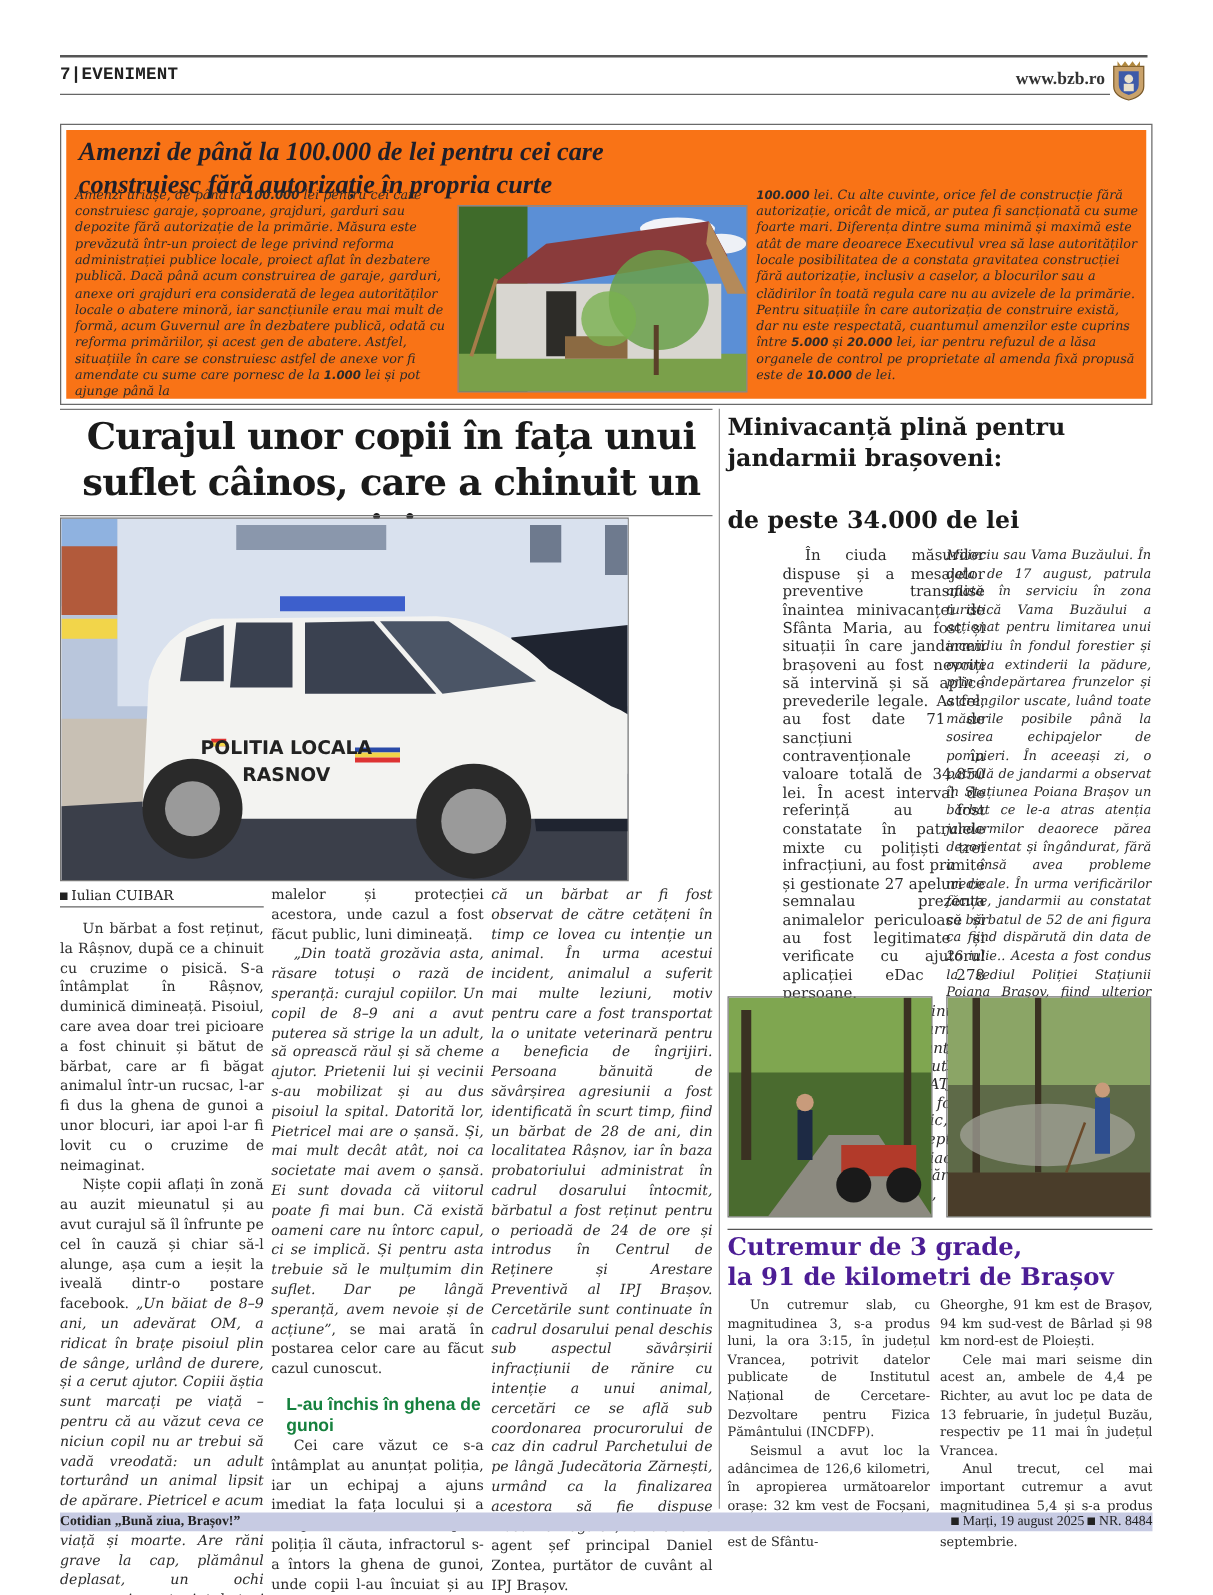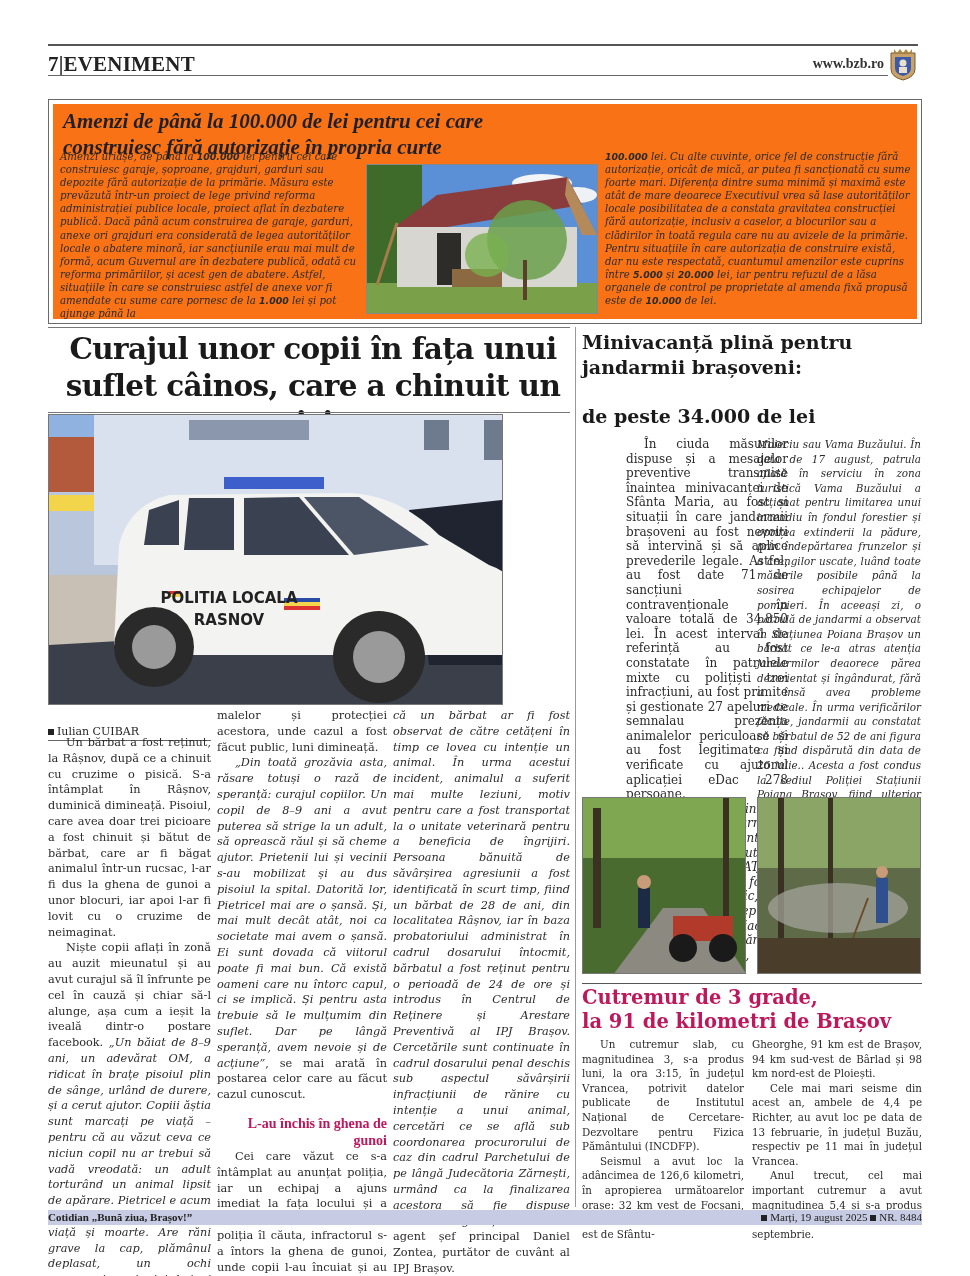--- a/index.html
+++ b/index.html
@@ -1,21 +1,21 @@
 <!DOCTYPE html>
 <html><head>
 <meta charset="utf-8">
 <style>
   * { box-sizing: border-box; margin: 0; padding: 0; }
   html, body { width: 970px; height: 1276px; background: #ffffff; overflow: hidden; }
   body { position: relative; font-family: "DejaVu Serif", "Liberation Serif", serif; color: #2a2a2a; }
 
   
   .page-header { position: absolute; left: 48px; top: 44px; width: 870px; height: 36px; border-top: 2px solid #555; }
-  .page-header .sec { position: absolute; left: 0; top: 6px; font-family: Liberation Serif, serif; font-weight: bold; font-size: 21px; color: #222; letter-spacing: 0.2px; }
+  .page-header .sec { position: absolute; left: 0; top: 6px; font-family: Liberation Mono, monospace; font-weight: bold; font-size: 14px; color: #222; letter-spacing: 0.2px; }
   .page-header .url { position: absolute; right: 34px; top: 10px; font-family: "Liberation Serif", serif; font-weight: bold; font-size: 14px; color: #333; }
   .page-header .crest { position: absolute; right: 0; top: 1px; width: 30px; height: 34px; }
   .header-rule { position: absolute; left: 48px; top: 75px; width: 840px; border-top: 1.5px solid #666; }
 
   
   .top-box { position: absolute; left: 48px; top: 99px; width: 874px; height: 225px; border: 1.5px solid #6a6a6a; background: #fff; }
   .top-inner { position: absolute; left: 4px; top: 4px; right: 4px; bottom: 4px; background: #f97316; font-style: italic; }
   .top-title { position: absolute; left: 10px; top: 4px; width: 600px; font-family: "Liberation Serif", serif; font-weight: bold; font-size: 21px; line-height: 26px; color: #1f1f2a; }
   .top-col { position: absolute; top: 46px; font-size: 10.2px; line-height: 13.1px; color: #2b2b2b; text-align: left; }
   .top-col.left { left: 7px; width: 300px; }
@@ -26,36 +26,36 @@
   b.num { font-family: "DejaVu Sans", sans-serif; font-weight: bold; font-size: 0.92em; }
   .p { text-indent: 18px; text-align: justify; }
   .p.noind { text-indent: 0; }
   i { font-style: italic; }
 
   
   .art-left-rule-top { position: absolute; left: 48px; top: 327px; width: 522px; border-top: 1.5px solid #777; }
   .art-left-title { position: absolute; left: 48px; top: 330px; width: 530px; font-family: "DejaVu Serif", serif; font-weight: bold; font-size: 29.5px; line-height: 37px; color: #1a1a1a; letter-spacing: -0.6px; text-align: center; }
   .art-left-rule-bot { position: absolute; left: 48px; top: 412px; width: 522px; border-top: 1.5px solid #777; }
   .car-photo { position: absolute; left: 48px; top: 414px; width: 455px; height: 291px; border: 1px solid #777; overflow: hidden; }
-  .byline { position: absolute; left: 48px; top: 725px; width: 163px; font-size: 11px; border-bottom: 1px solid #666; padding-bottom: 2px; color: #222; }
+  .byline { position: absolute; left: 48px; top: 710px; width: 163px; font-size: 11px; border-bottom: 1px solid #666; padding-bottom: 2px; color: #222; }
   .col { position: absolute; font-size: 11.3px; line-height: 15.8px; color: #2b2b2b; text-align: justify; }
   .col-a { left: 48px; top: 735px; width: 163px; }
   .col-b { left: 217px; top: 708px; width: 170px; }
   .col-c { left: 393px; top: 708px; width: 177px; }
-  .subhead { font-family: Liberation Serif, serif; font-weight: bold; font-size: 14px; line-height: 17px; color: #be185d; margin: 12px 0 0 12px; text-indent: 0; text-align: right; }
+  .subhead { font-family: Liberation Sans, sans-serif; font-weight: bold; font-size: 14px; line-height: 17px; color: #15803d; margin: 12px 0 0 12px; text-indent: 0; text-align: left; }
   .vrule { position: absolute; left: 575px; top: 327px; height: 880px; border-left: 1px solid #999; }
 
   
   .art-right-title { position: absolute; left: 582px; top: 330px; width: 340px; font-family: "DejaVu Serif", serif; font-weight: bold; font-size: 19px; line-height: 24.5px; color: #1a1a1a; }
   .col-d { left: 582px; top: 437px; width: 162px; font-size: 12px; line-height: 14.6px; margin-left: 44px; }
   .col-e { left: 757px; top: 437px; width: 164px; font-size: 10.4px; line-height: 14.6px; }
   .photo-atv { position: absolute; left: 582px; top: 797px; width: 164px; height: 177px; border: 1px solid #777; overflow: hidden; }
   .photo-fire { position: absolute; left: 757px; top: 797px; width: 164px; height: 177px; border: 1px solid #777; overflow: hidden; }
   .quake-rule { position: absolute; left: 582px; top: 983px; width: 340px; border-top: 1.5px solid #555; }
-  .quake-title { position: absolute; left: 582px; top: 986px; width: 345px; font-family: "DejaVu Serif", serif; font-weight: bold; font-size: 19.5px; line-height: 24px; color: #be185d; }
+  .quake-title { position: absolute; left: 582px; top: 986px; width: 345px; font-family: "DejaVu Serif", serif; font-weight: bold; font-size: 19.5px; line-height: 24px; color: #4c1d95; }
   .col-f { left: 582px; top: 1037px; width: 162px; font-size: 10.3px; line-height: 14.6px; }
   .col-g { left: 752px; top: 1037px; width: 170px; font-size: 10.3px; line-height: 14.6px; }
 
   
   .footer { position: absolute; left: 48px; top: 1210px; width: 874px; height: 15px; background: #c7cbe3; }
   .footer .l { position: absolute; left: 0; top: 0; font-family: "Liberation Serif", serif; font-weight: bold; font-size: 11px; color: #222; line-height: 15px; }
   .footer .r { position: absolute; right: 0; top: 0; font-family: "Liberation Serif", serif; font-weight: normal; font-size: 11px; color: #222; line-height: 15px; text-align: right; }
   .sq { display: inline-block; width: 6px; height: 6px; background: #222; margin: 0 3px 1px 0; vertical-align: middle; }
 </style>
 </head>

